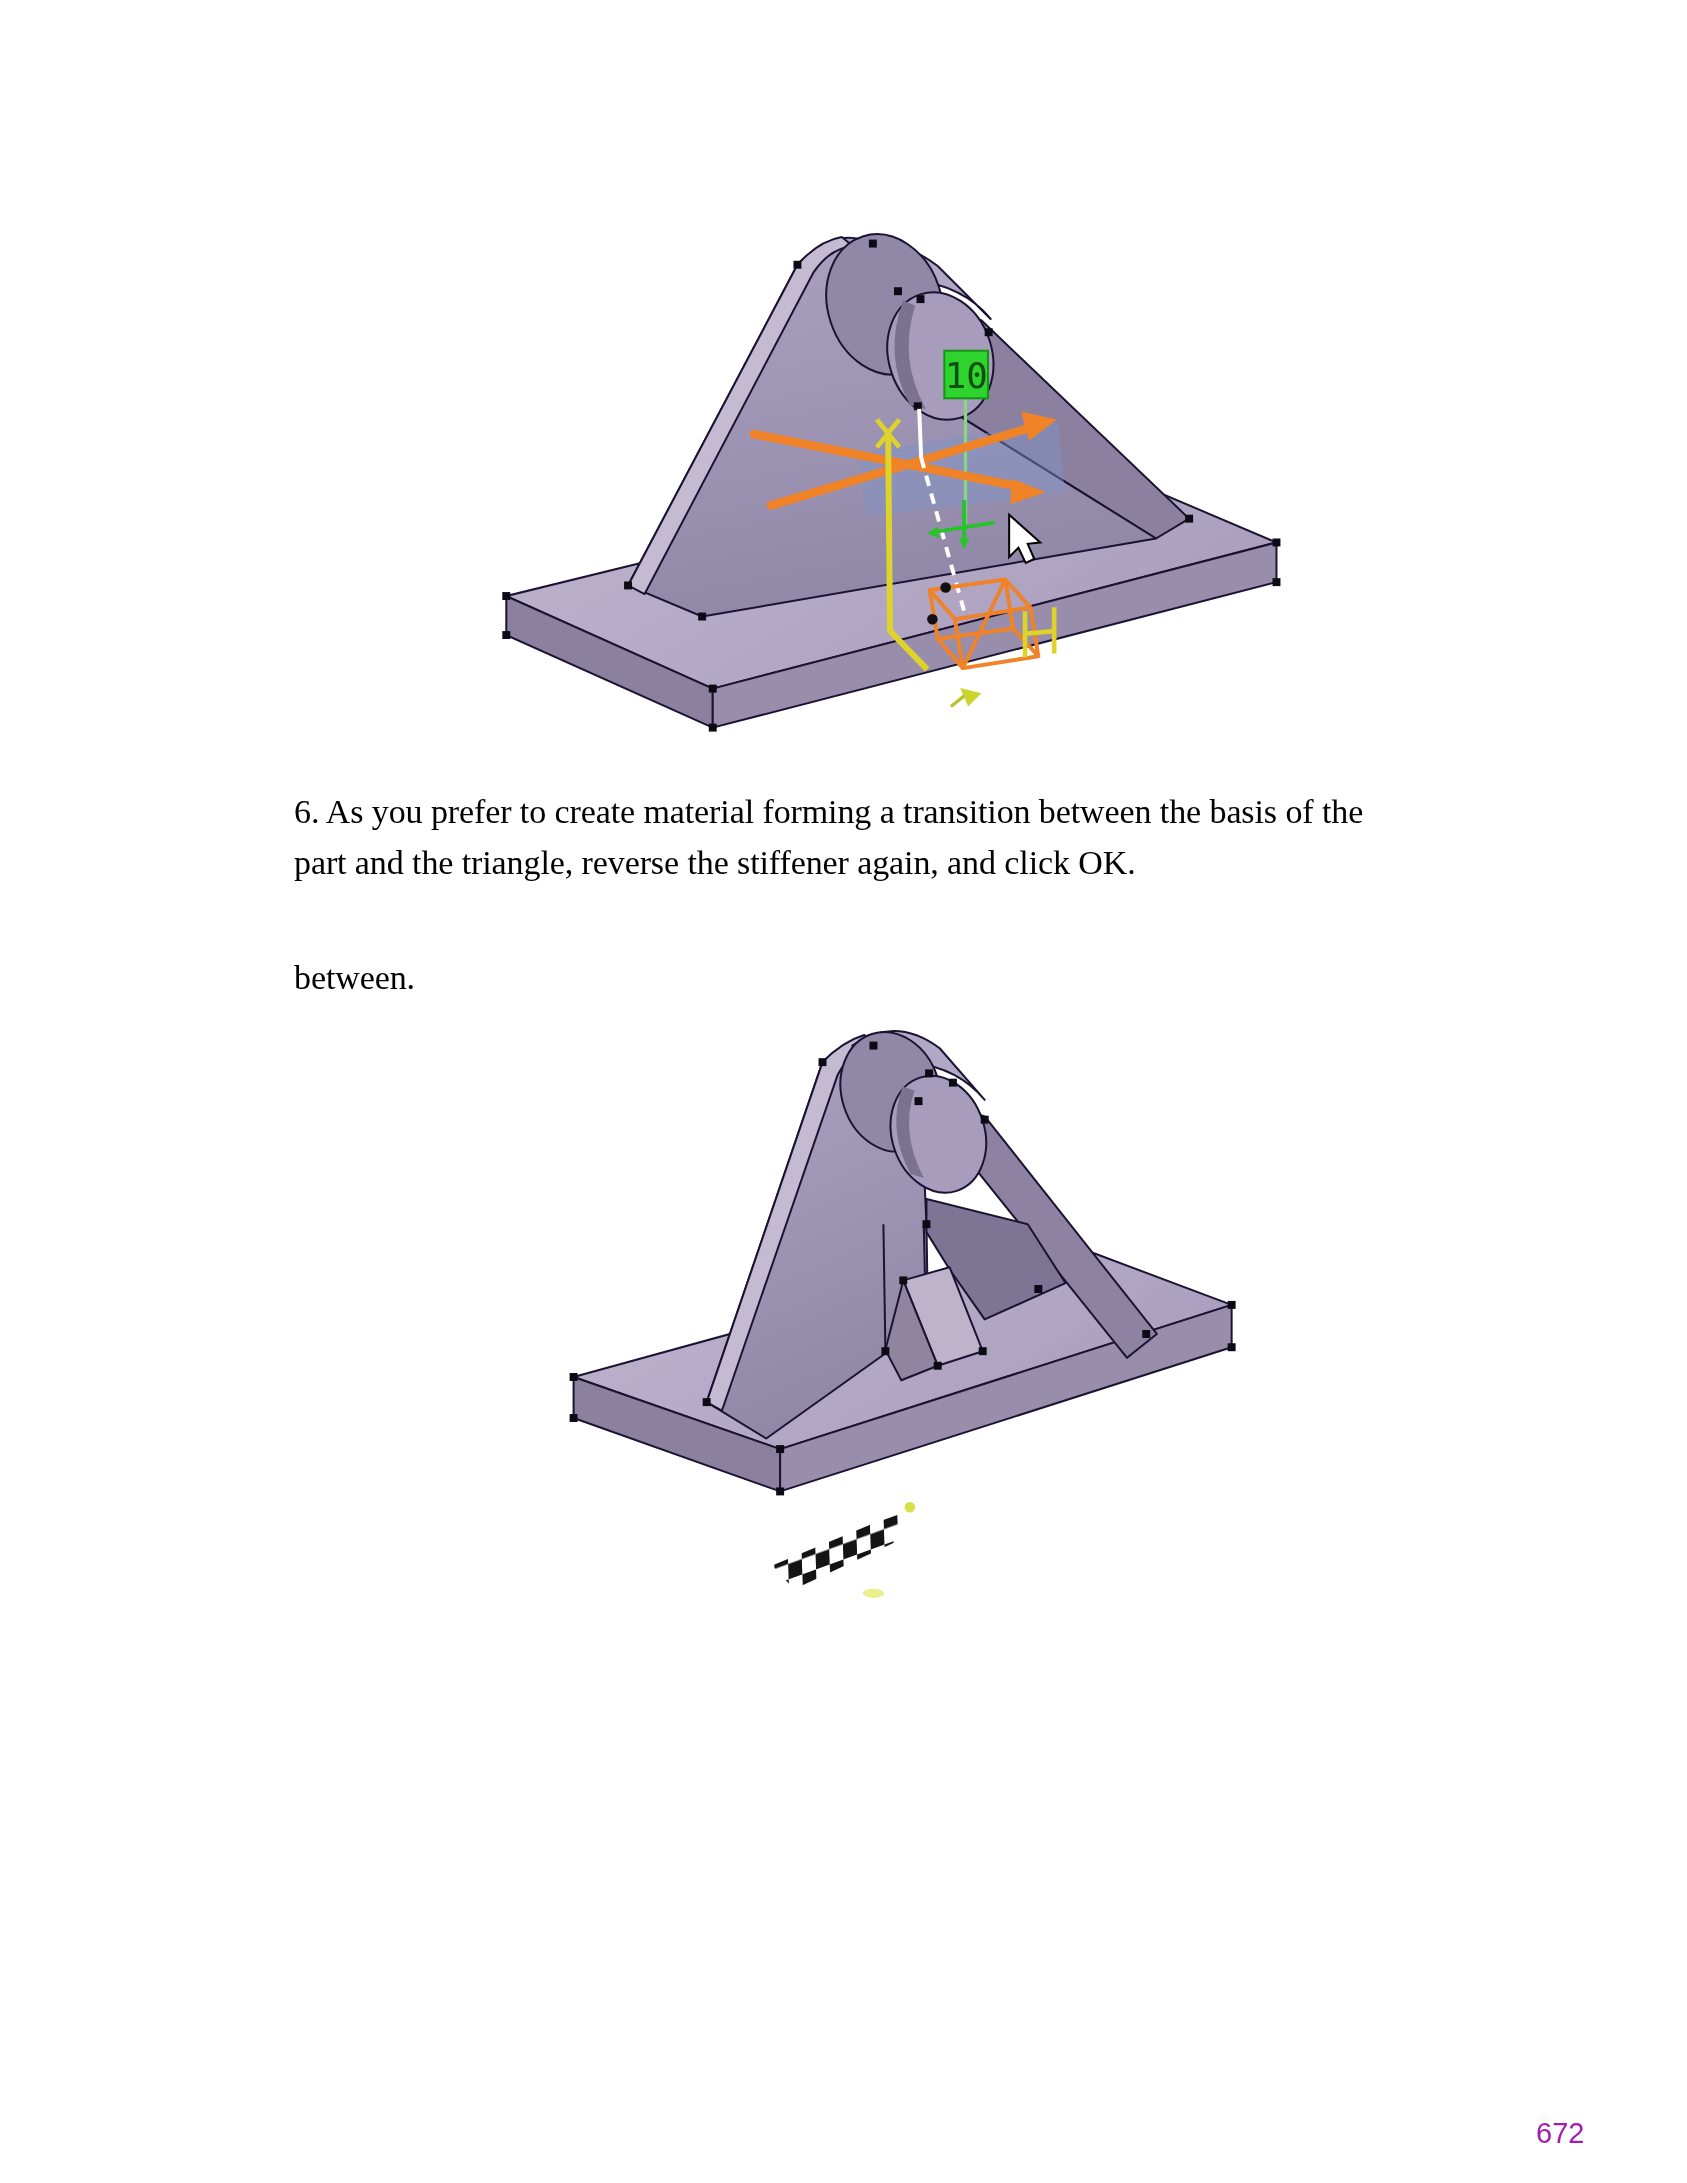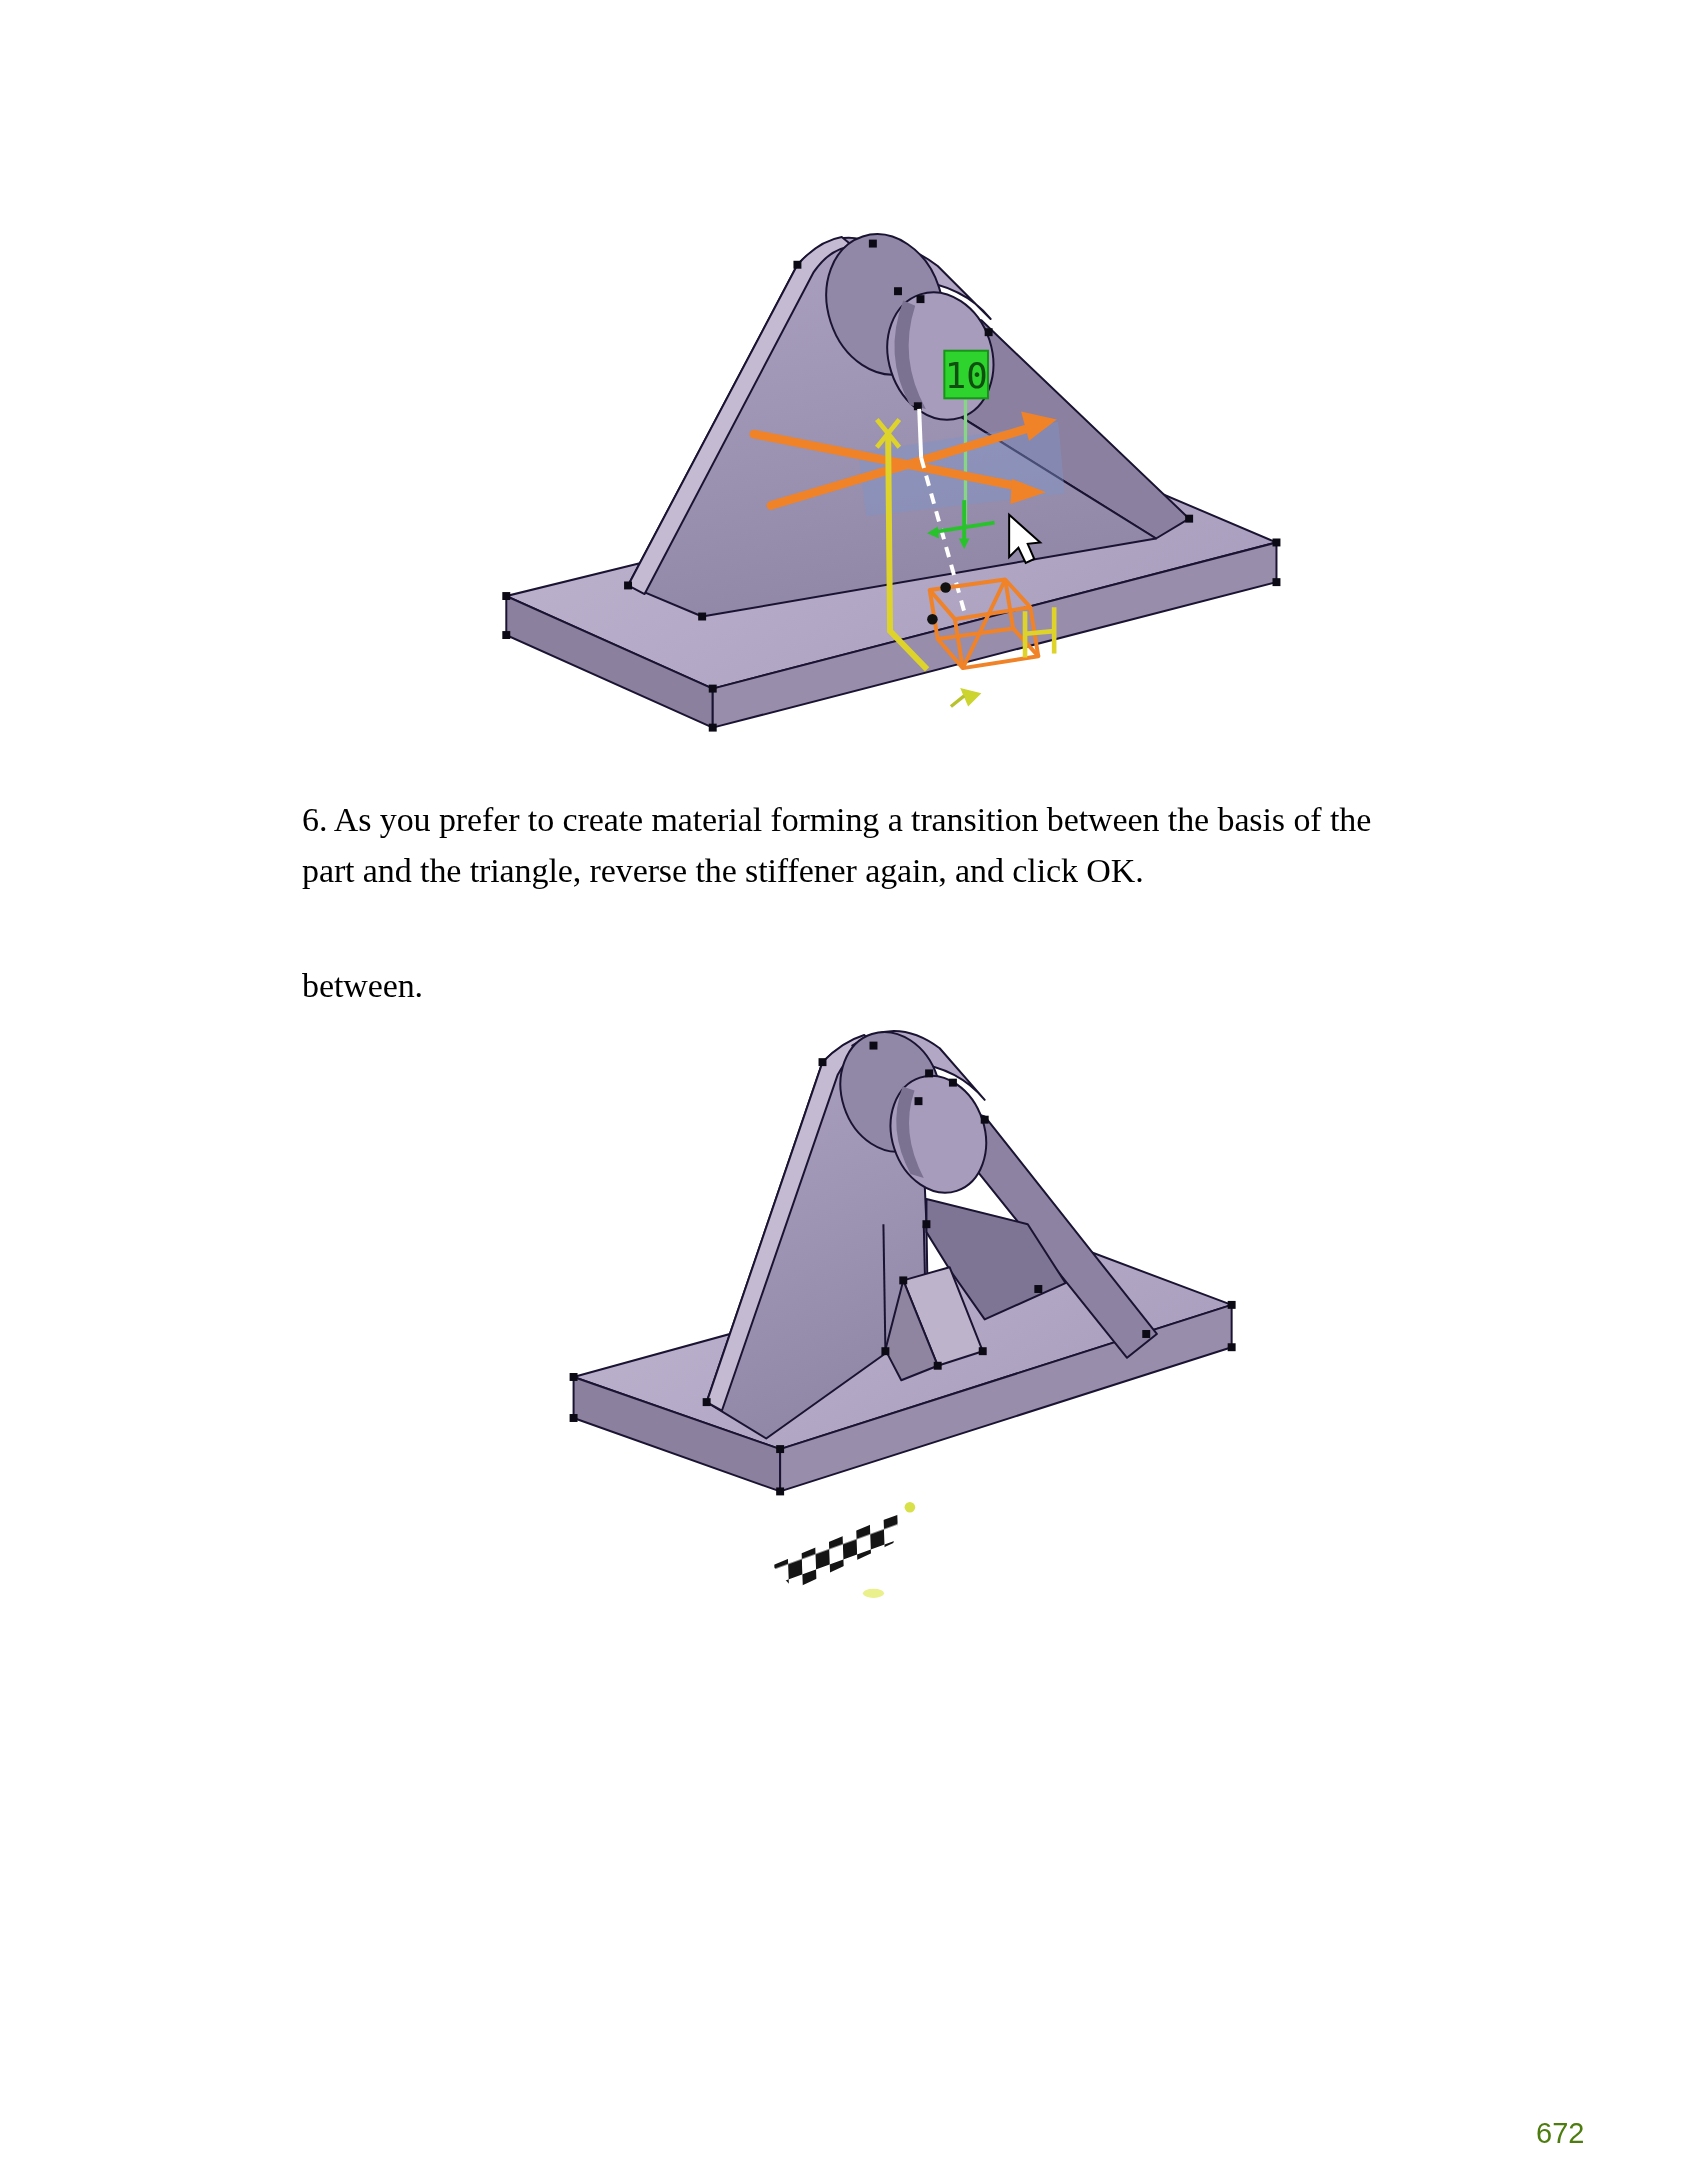--- a/index.html
+++ b/index.html
@@ -2,33 +2,33 @@
 <html style="font-size:10.6px"><head>
 <meta charset="utf-8">
 <style>
   html,body{margin:0;padding:0;}
   body{
     width:1687px;height:2183px;position:relative;background:#ffffff;
     font-family:"Liberation Serif", serif;
   }
   .page{position:absolute;left:0;top:0;width:1687px;height:2183px;background:#ffffff;overflow:hidden;}
   .txtline{
-    position:absolute;left:294px;margin:8px;color:#000;
+    position:absolute;left:294px;margin:0;color:#000;
     font-size:34px;line-height:1;white-space:nowrap;letter-spacing:-0.1px;
   }
   #line1{top:795px}
   #line2{top:846px}
   #line3{top:910px}
   #line4{top:961px}
   .fig{position:absolute;margin:0;padding:0;text-align:right;}
   #fig1{left:501px;top:233px;width:794px;height:529px;}
   #fig2{left:561px;top:994px;width:715px;height:635px;}
   .pageno{
     position:absolute;left:1536px;top:2117px;
-    font-family:"Liberation Sans", sans-serif;font-size:29px;color:#4d7c0f;
+    font-family:"Liberation Sans", sans-serif;font-size:29px;color:#a21caf;
   }
   svg{display:block;width:100%;height:100%;}
   .edge{stroke:#1a1332;stroke-width:3;stroke-linejoin:round;}
   .noedge{stroke:none;}
   .vtx{fill:#0c0a14;}
   .dimtext{
     font-family:"DejaVu Sans Mono", monospace;font-size:54px;fill:#0f4f0f;
   }
 </style>
 </head>

